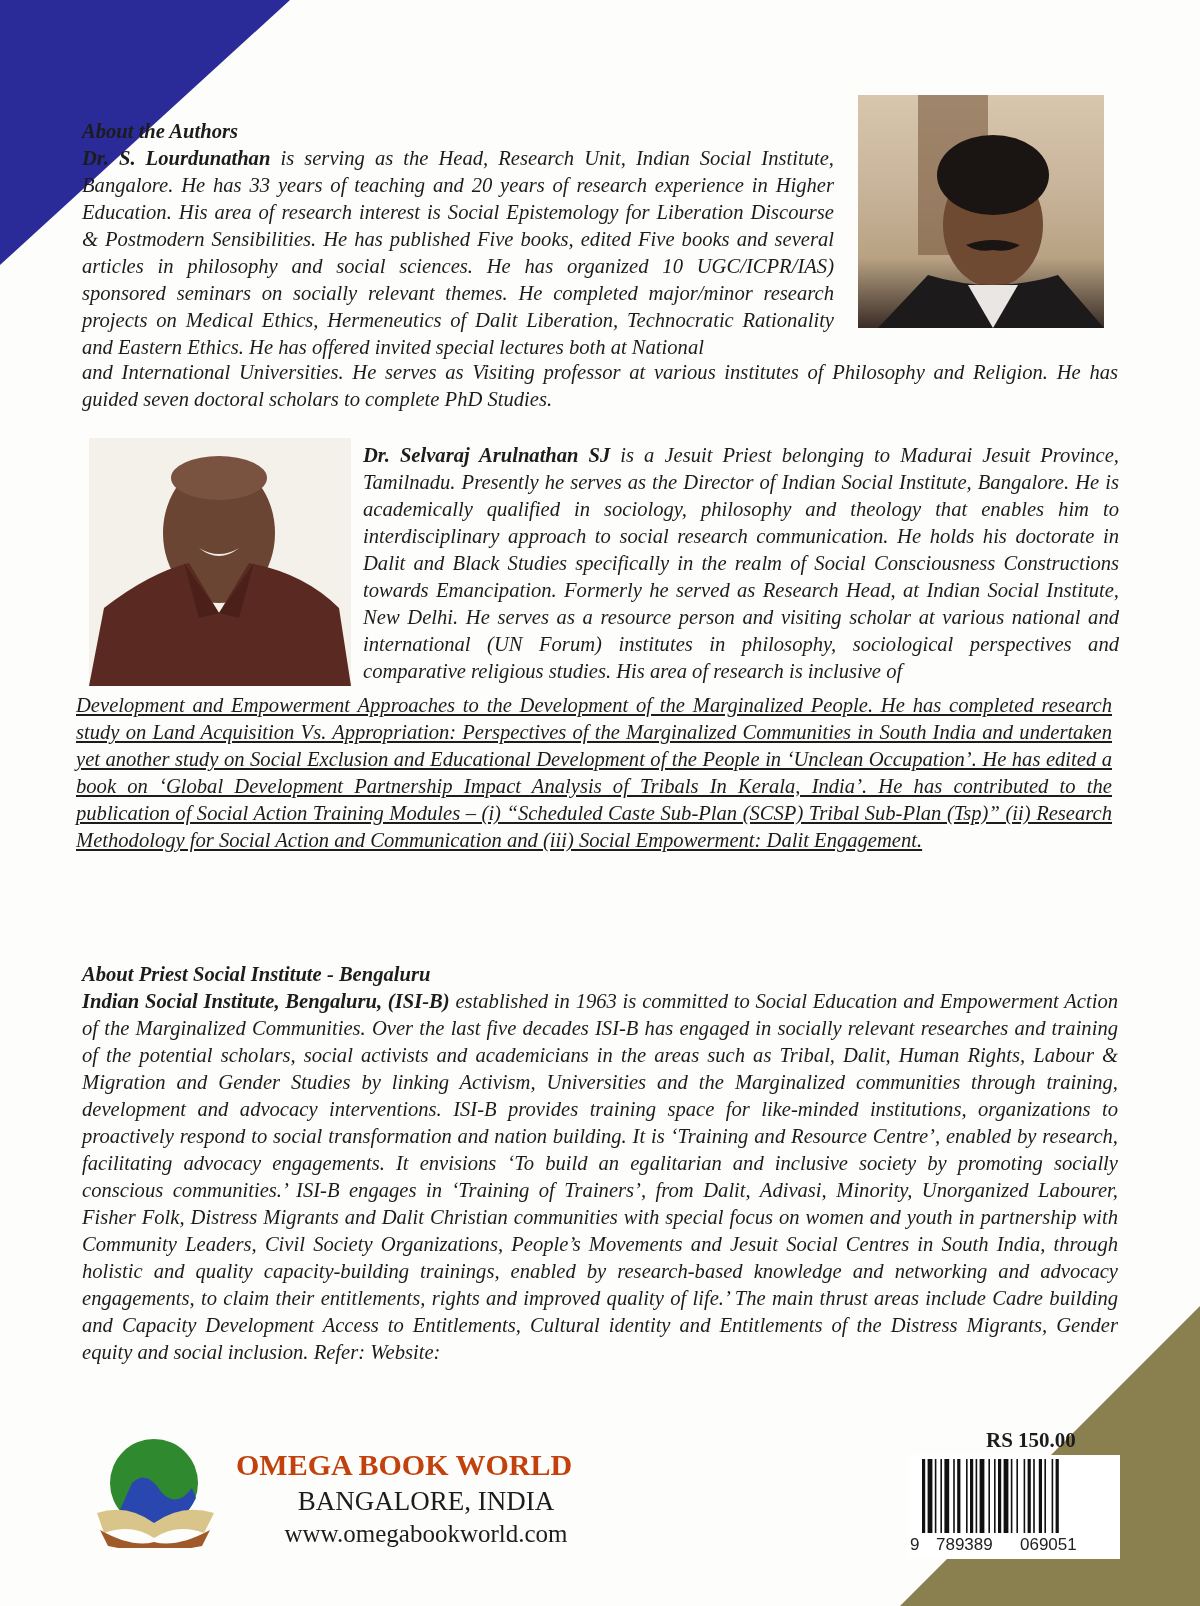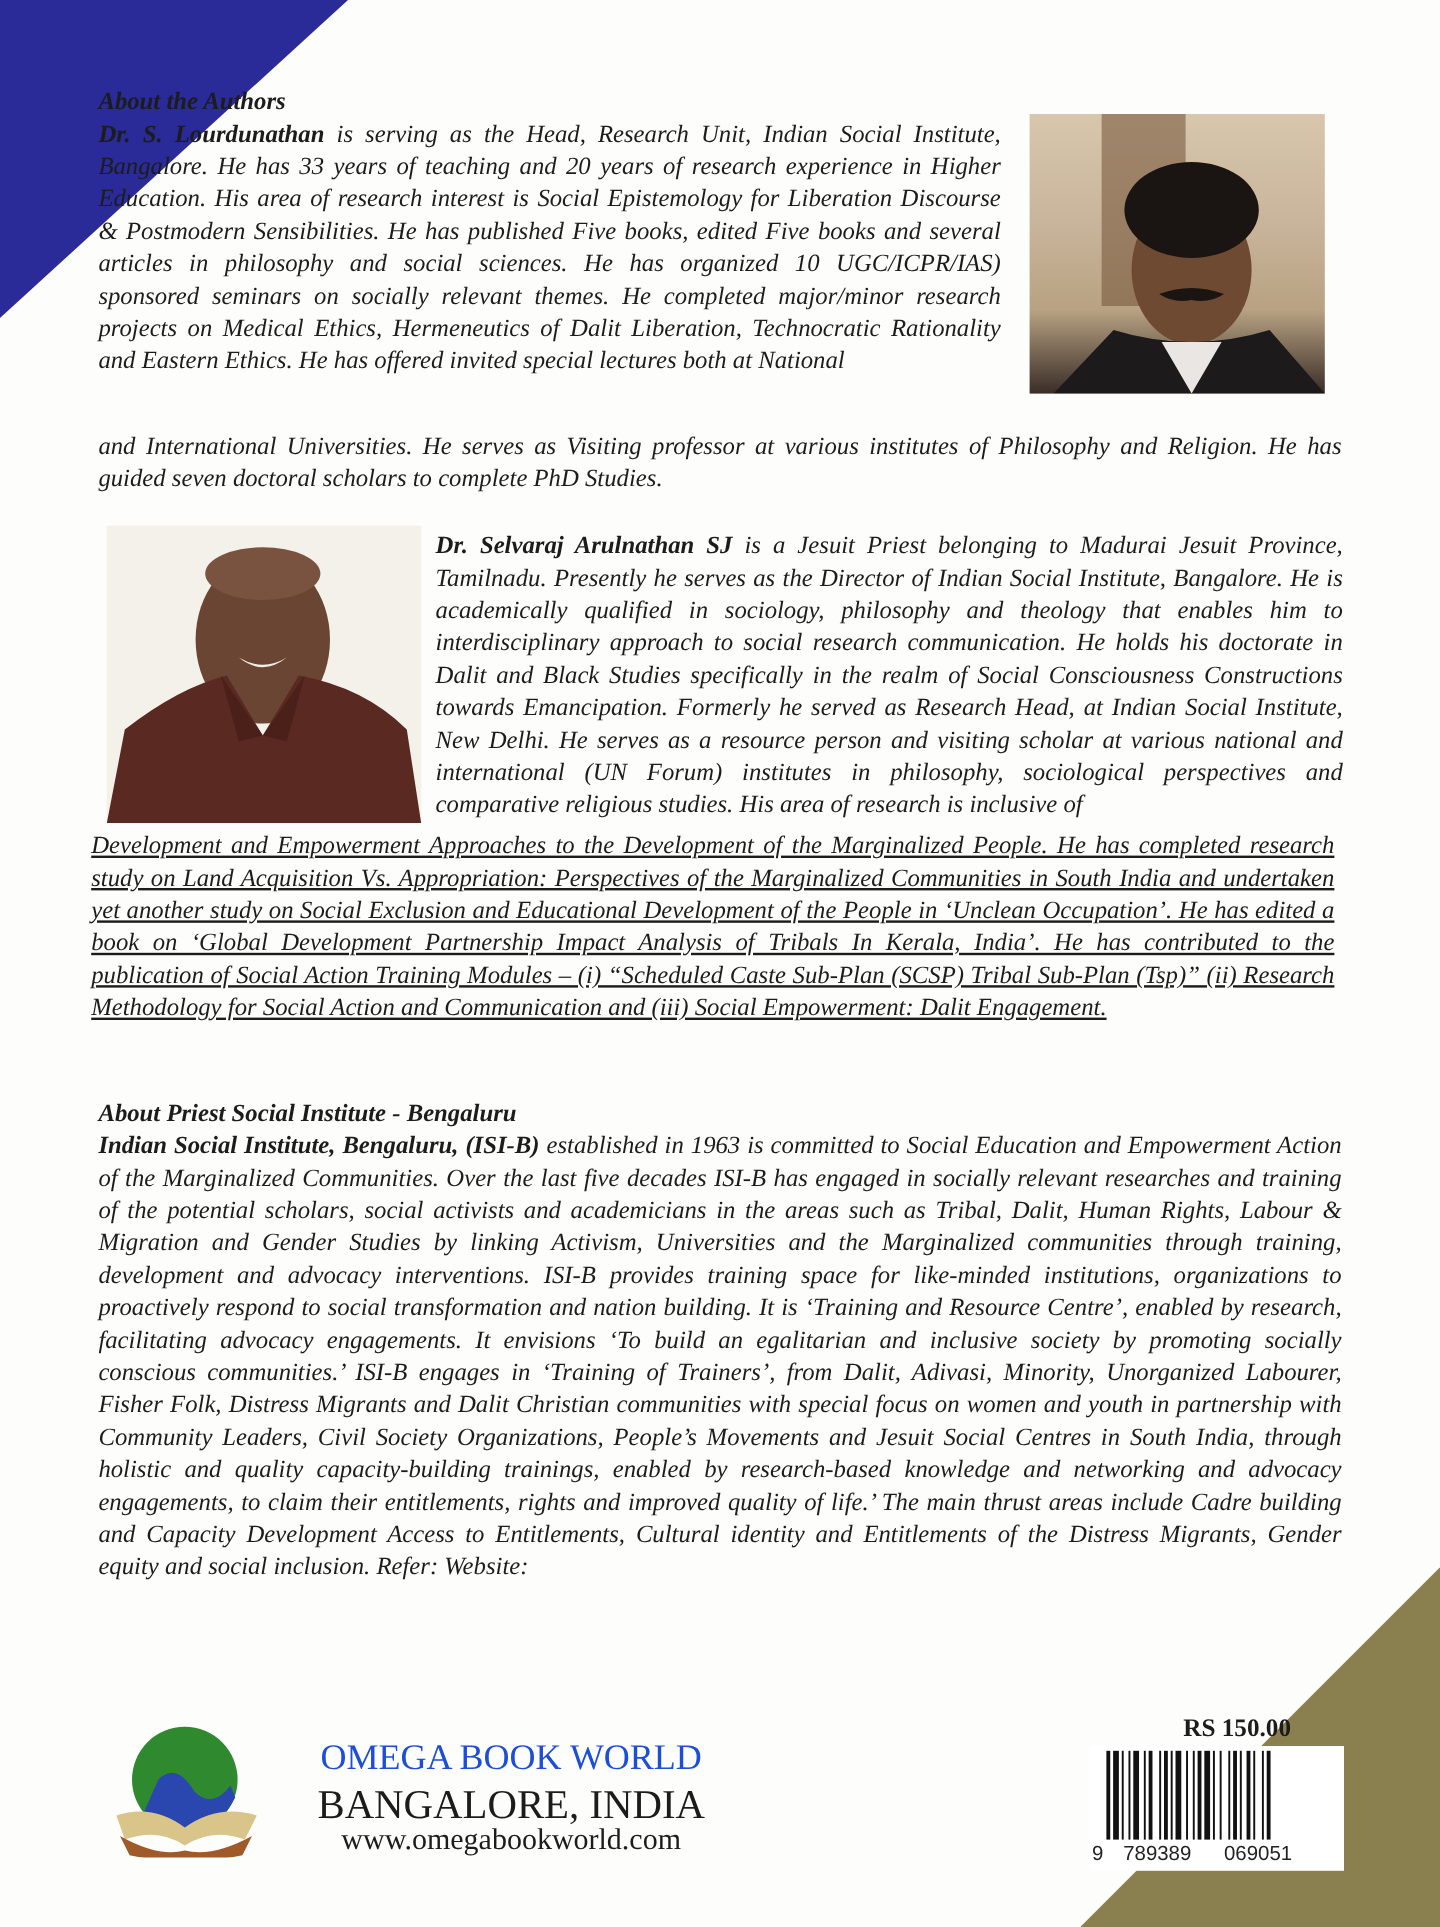--- a/index.html
+++ b/index.html
@@ -16,43 +16,43 @@
   }
   .olive-tri {
     position: absolute; right: 0; bottom: 0; width: 300px; height: 300px;
     background: #8a7f4f;
     clip-path: polygon(100% 0, 100% 100%, 0 100%);
   }
   .text {
     font-style: italic; font-size: 20.6px; line-height: 27px;
     text-align: justify; position: absolute;
   }
-  .heading { font-weight: bold; font-style: italic; display:block; }
+  .heading { font-weight: bold; font-style: italic; display:block;margin-top:46px; }
   b { font-weight: bold; }
   .sec1-top { left: 82px; top: 72px; width: 752px; position: absolute; z-index: 2; }
   .sec1-bottom { left: 82px; top: 359px; width: 1036px; }
   .photo1 {
     position: absolute; left: 858px; top: 95px; width: 246px; height: 233px;
     background: linear-gradient(180deg,#d8c7ad 0%,#c8b49a 40%,#b8a283 70%,#3a2d27 100%);
     overflow: hidden;
   }
   .photo2 {
     position: absolute; left: 89px; top: 438px; width: 262px; height: 248px;
     background: #f4f0ea; overflow: hidden;
   }
   .sec2-top { left: 363px; top: 422px; width: 756px; margin-top: 20px; }
   .sec2-bottom { left: 76px; top: 692px; width: 1036px; text-decoration: underline; }
   .sec3 { left: 82px; top: 915px; width: 1036px; }
   .logo-globe {
     position: absolute; left: 110px; top: 1438px; width: 100px; height: 100px;
   }
-  .pub-name { position: absolute; left: 236px; top: 1448px; width: 380px; text-align:center;
-    font-weight: normal; font-size: 30px; color:#1d4ed8; }
+  .pub-name { position: absolute; left: 236px; top: 1448px; width: 380px; text-align:left;
+    font-weight: bold; font-size: 30px; color:#c2410c; }
   .pub-city { position: absolute; left: 236px; top: 1486px; width: 380px; text-align:center;
-    font-size: 34px; }
+    font-size: 27px; }
   .pub-url { position: absolute; left: 236px; top: 1520px; width: 380px; text-align:center;
     font-size: 25px; }
   .price { position: absolute; left: 958px; top: 1428px; font-weight:bold; font-size: 21px; z-index:3;margin-left:28px; }
   .barcode {
     position: absolute; left: 908px; top: 1455px; width: 212px; height: 104px;
     background: #fff; z-index:3;
   }
   .barcode svg { position:absolute; left:0; top:0; }
   .isbn { position:absolute; top: 80px; font-family: "Liberation Sans", sans-serif; font-size: 17px; color:#222; }
 </style>

